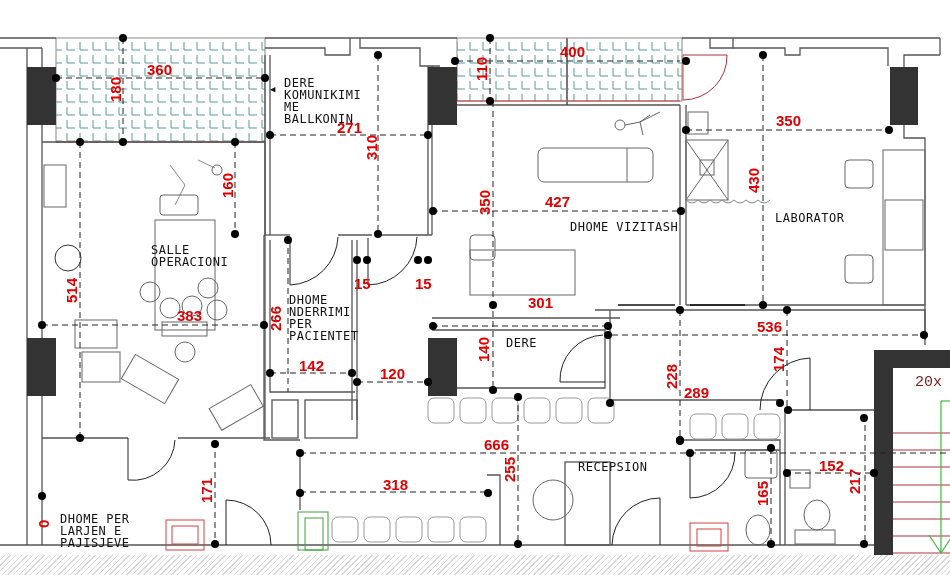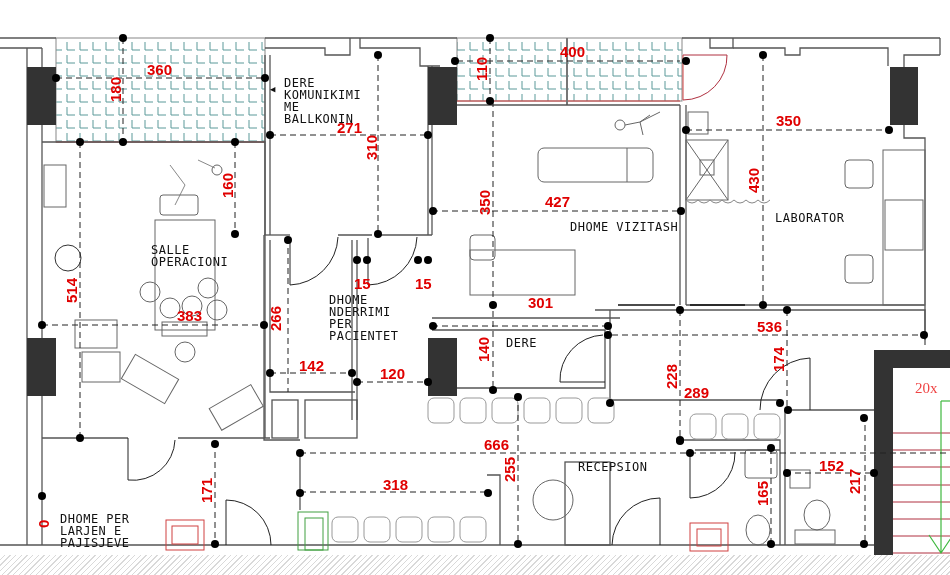--- a/index.html
+++ b/index.html
@@ -1,21 +1,21 @@
 <!DOCTYPE html>
 <html><head>
 <meta charset="utf-8">
 <style>
   html,body{margin:0;padding:0;background:#ffffff;}
   body{width:950px;height:575px;overflow:hidden;position:relative;font-family:"DejaVu Sans Mono",monospace;}
   #plan{position:absolute;left:0;top:0;width:950px;height:575px;}
   .room-label{position:absolute;font-family:"DejaVu Sans Mono",monospace;font-size:12px;line-height:12px;color:#111;letter-spacing:0.5px;white-space:pre;}
   .dim{position:absolute;font-family:"Liberation Sans",sans-serif;font-weight:bold;font-size:15px;color:#e00000;line-height:15px;white-space:nowrap;}
   .dim.v{transform-origin:left top;transform:rotate(-90deg);}
-  .note-green{position:absolute;font-family:Liberation Serif, serif;font-size:15px;color:#ef4444;margin-top:6px;}
+  .note-green{position:absolute;font-family:Liberation Mono, monospace;font-size:15px;color:#7f1d1d;}
   .hatch{position:absolute;left:0;top:555px;width:950px;height:20px;
     background:repeating-linear-gradient(135deg,#ffffff 0 3px,#d9d9d9 3px 4px);}
 </style>
 </head>
 <body>
 
 <svg id="plan" viewBox="0 0 950 575" xmlns="http://www.w3.org/2000/svg">
   <defs>
     <pattern id="tile" width="13" height="13" patternUnits="userSpaceOnUse">
       <rect width="13" height="13" fill="#ffffff"></rect>
@@ -300,21 +300,21 @@
 </svg>
 
 <div class="hatch"></div>
 
 <div class="room-label" style="left:151px;top:244px;">SALLE
 OPERACIONI</div>
 <div class="room-label" style="left:284px;top:77px;">DERE
 KOMUNIKIMI
 ME
 BALLKONIN</div>
-<div class="room-label" style="left:289px;top:294px;margin-left:40px;">DHOME
+<div class="room-label" style="left:289px;top:294px;">DHOME
 NDERRIMI
 PER
 PACIENTET</div>
 <div class="room-label" style="left:551px;top:221px;margin-left:19px;">DHOME VIZITASH</div>
 <div class="room-label" style="left:775px;top:212px;">LABORATOR</div>
 <div class="room-label" style="left:506px;top:337px;">DERE</div>
 <div class="room-label" style="left:578px;top:461px;">RECEPSION</div>
 <div class="room-label" style="left:60px;top:477px;margin-top:36px;">DHOME PER
 LARJEN E
 PAJISJEVE</div>

